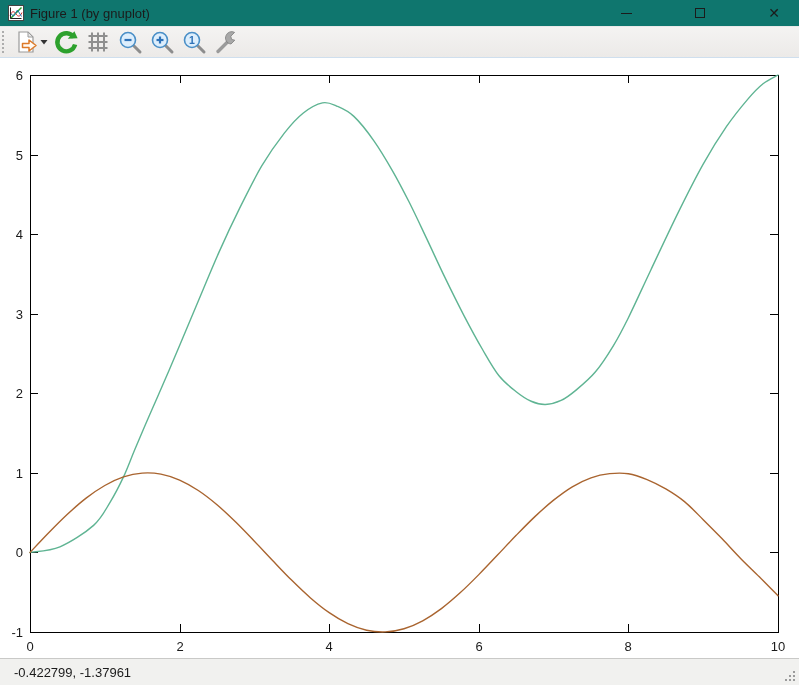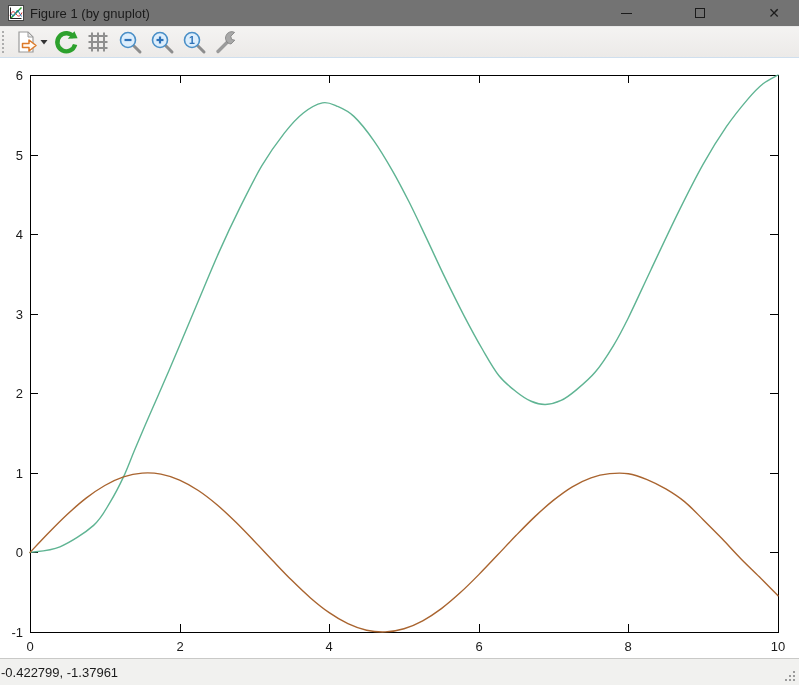--- a/index.html
+++ b/index.html
@@ -6,21 +6,21 @@
   *{box-sizing:border-box;}
   .window{
     position:relative;width:799px;height:685px;background:#ffffff;
     font-family:"Liberation Sans",sans-serif;
     box-shadow:inset 0 0 0 1px #b9b9b9;
     overflow:hidden;
   }
   
   .titlebar{
     position:absolute;left:0;top:0;width:100%;height:26px;
-    background:#737373;display:flex;align-items:center;
+    background:#0f766e;display:flex;align-items:center;
   }
   .app-icon{width:16px;height:16px;margin:0 6px 0 8px;flex:0 0 auto;}
   .title-text{font-size:13px;color:#1b1b1b;white-space:nowrap;}
   .caption-buttons{margin-left:auto;display:flex;align-items:center;height:100%;}
   .cap-btn{width:46px;height:26px;display:flex;align-items:center;justify-content:center;margin-left:28px;cursor:default;}
   .cap-btn:last-child{margin-left:28px;margin-right:2px;}
   .min-glyph{display:block;width:11px;height:0;border-top:1px solid #1b1b1b;}
   .max-glyph{display:block;width:10px;height:10px;border:1px solid #1b1b1b;background:transparent;}
   .close-glyph{font-size:14px;line-height:14px;color:#1b1b1b;}
   
@@ -38,21 +38,21 @@
   
   .canvas{position:absolute;left:0;top:58px;width:799px;height:600px;background:#ffffff;}
   .canvas svg{display:block;}
   svg text.ticklabel{font-family:"Liberation Sans",sans-serif;font-size:13px;fill:#1a1a1a;}
   
   .statusbar{
     position:absolute;left:0;bottom:0;width:100%;height:27px;
     background:#f1f1ef;border-top:1px solid #c9c9c7;
     display:flex;align-items:center;
   }
-  .status-text{font-size:13px;color:#1b1b1b;margin-left:1px;}
+  .status-text{font-size:13px;color:#1b1b1b;margin-left:14px;}
   .resize-grip{position:absolute;right:2px;bottom:2px;}
 </style>
 </head>
 <body>
 
 <div class="window">
 
   <div class="titlebar">
     <svg class="app-icon" viewBox="0 0 16 16">
       <rect x="0.5" y="0.5" width="15" height="15" fill="#ffffff" stroke="#444444"></rect>

